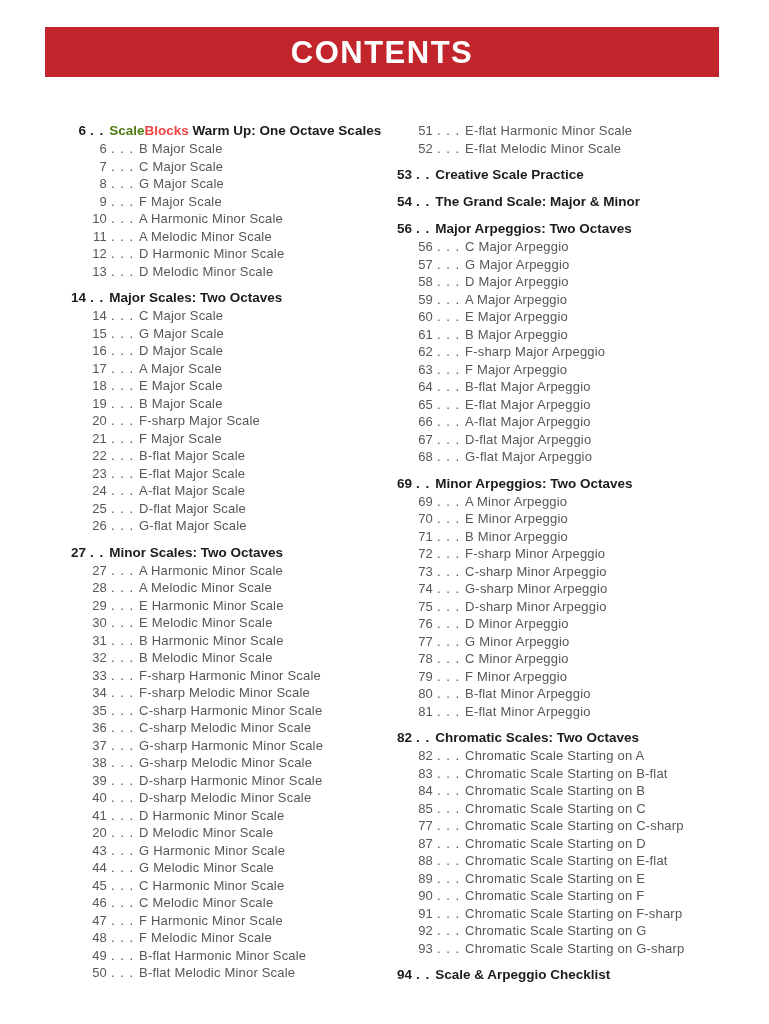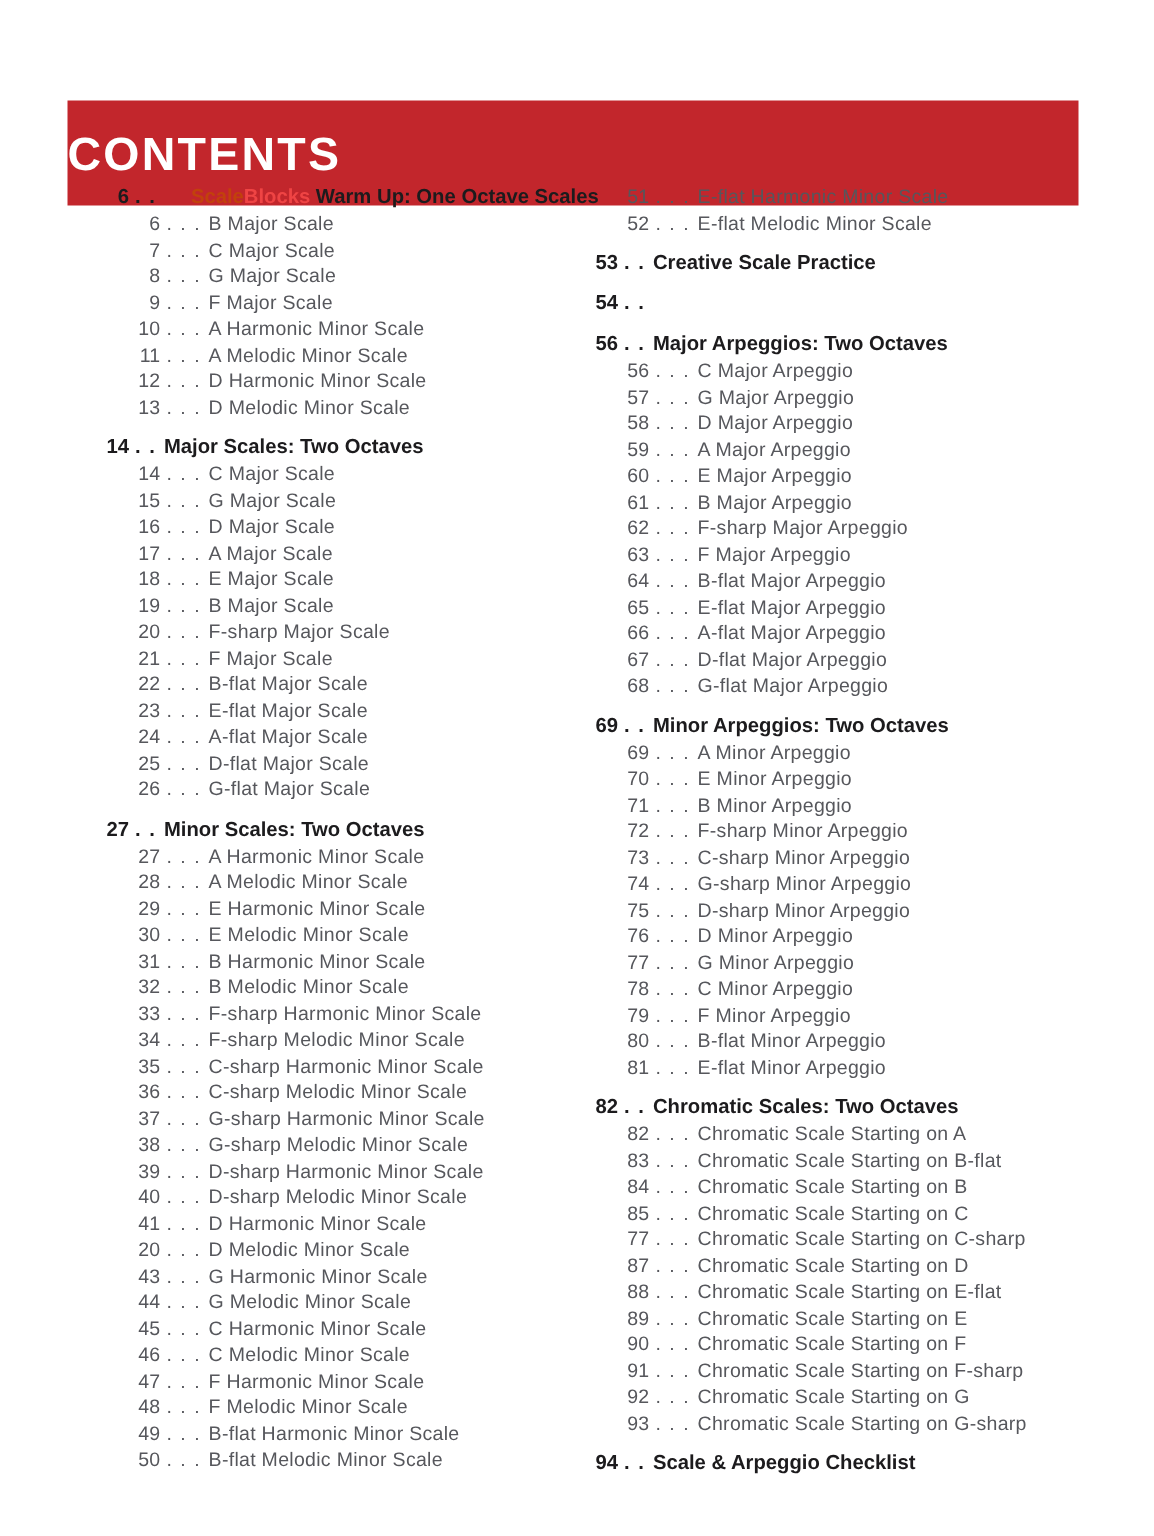--- a/index.html
+++ b/index.html
@@ -13,25 +13,25 @@
     width: 769px;
     height: 1024px;
     background: #ffffff;
     overflow: hidden;
   }
   .banner {
     position: absolute;
     left: 45px;
     top: 27px;
     width: 674px;
-    height: 70px;
+    height: 50px;
     background: #C2262C;
     display: flex;
     align-items: center;
-    margin-top: 40px;
+    justify-content: center;
   }
   .banner-title {
     color: #ffffff;
     font-size: 31px;
     font-weight: 800;
     letter-spacing: 1.5px;
     line-height: 1;
   }
   .toc-col {
     position: absolute;
@@ -76,21 +76,21 @@
 
 <div class="page">
   <div class="banner">
     <div class="banner-title">CONTENTS</div>
   </div>
 
   <div class="toc-col left">
       <div class="row section">
         <span class="num">6</span>
         <span class="dots">. .</span>
-        <span class="label"><span class="seg" style="color: #c2410c; margin-left: 18px;">Scale</span><span class="seg" style="color: #ef4444;">Blocks</span><span class="seg"> Warm Up: One Octave Scales</span></span>
+        <span class="label"><span class="seg" style="color: #4d7c0f;">Scale</span><span class="seg" style="color: #ef4444;">Blocks</span><span class="seg"> Warm Up: One Octave Scales</span></span>
       </div>
       <div class="row entry">
         <span class="num">6</span>
         <span class="dots">. . .</span>
         <span class="label">B Major Scale</span>
       </div>
       <div class="row entry">
         <span class="num">7</span>
         <span class="dots">. . .</span>
         <span class="label">C Major Scale</span>
@@ -333,20 +333,21 @@
         <span class="label">E-flat Melodic Minor Scale</span>
       </div>
       <div class="row section">
         <span class="num">53</span>
         <span class="dots">. .</span>
         <span class="label">Creative Scale Practice</span>
       </div>
       <div class="row section">
         <span class="num">54</span>
         <span class="dots">. .</span>
+        <span class="label">The Grand Scale: Major &amp; Minor</span>
       </div>
       <div class="row section">
         <span class="num">56</span>
         <span class="dots">. .</span>
         <span class="label">Major Arpeggios: Two Octaves</span>
       </div>
       <div class="row entry">
         <span class="num">56</span>
         <span class="dots">. . .</span>
         <span class="label">C Major Arpeggio</span>

